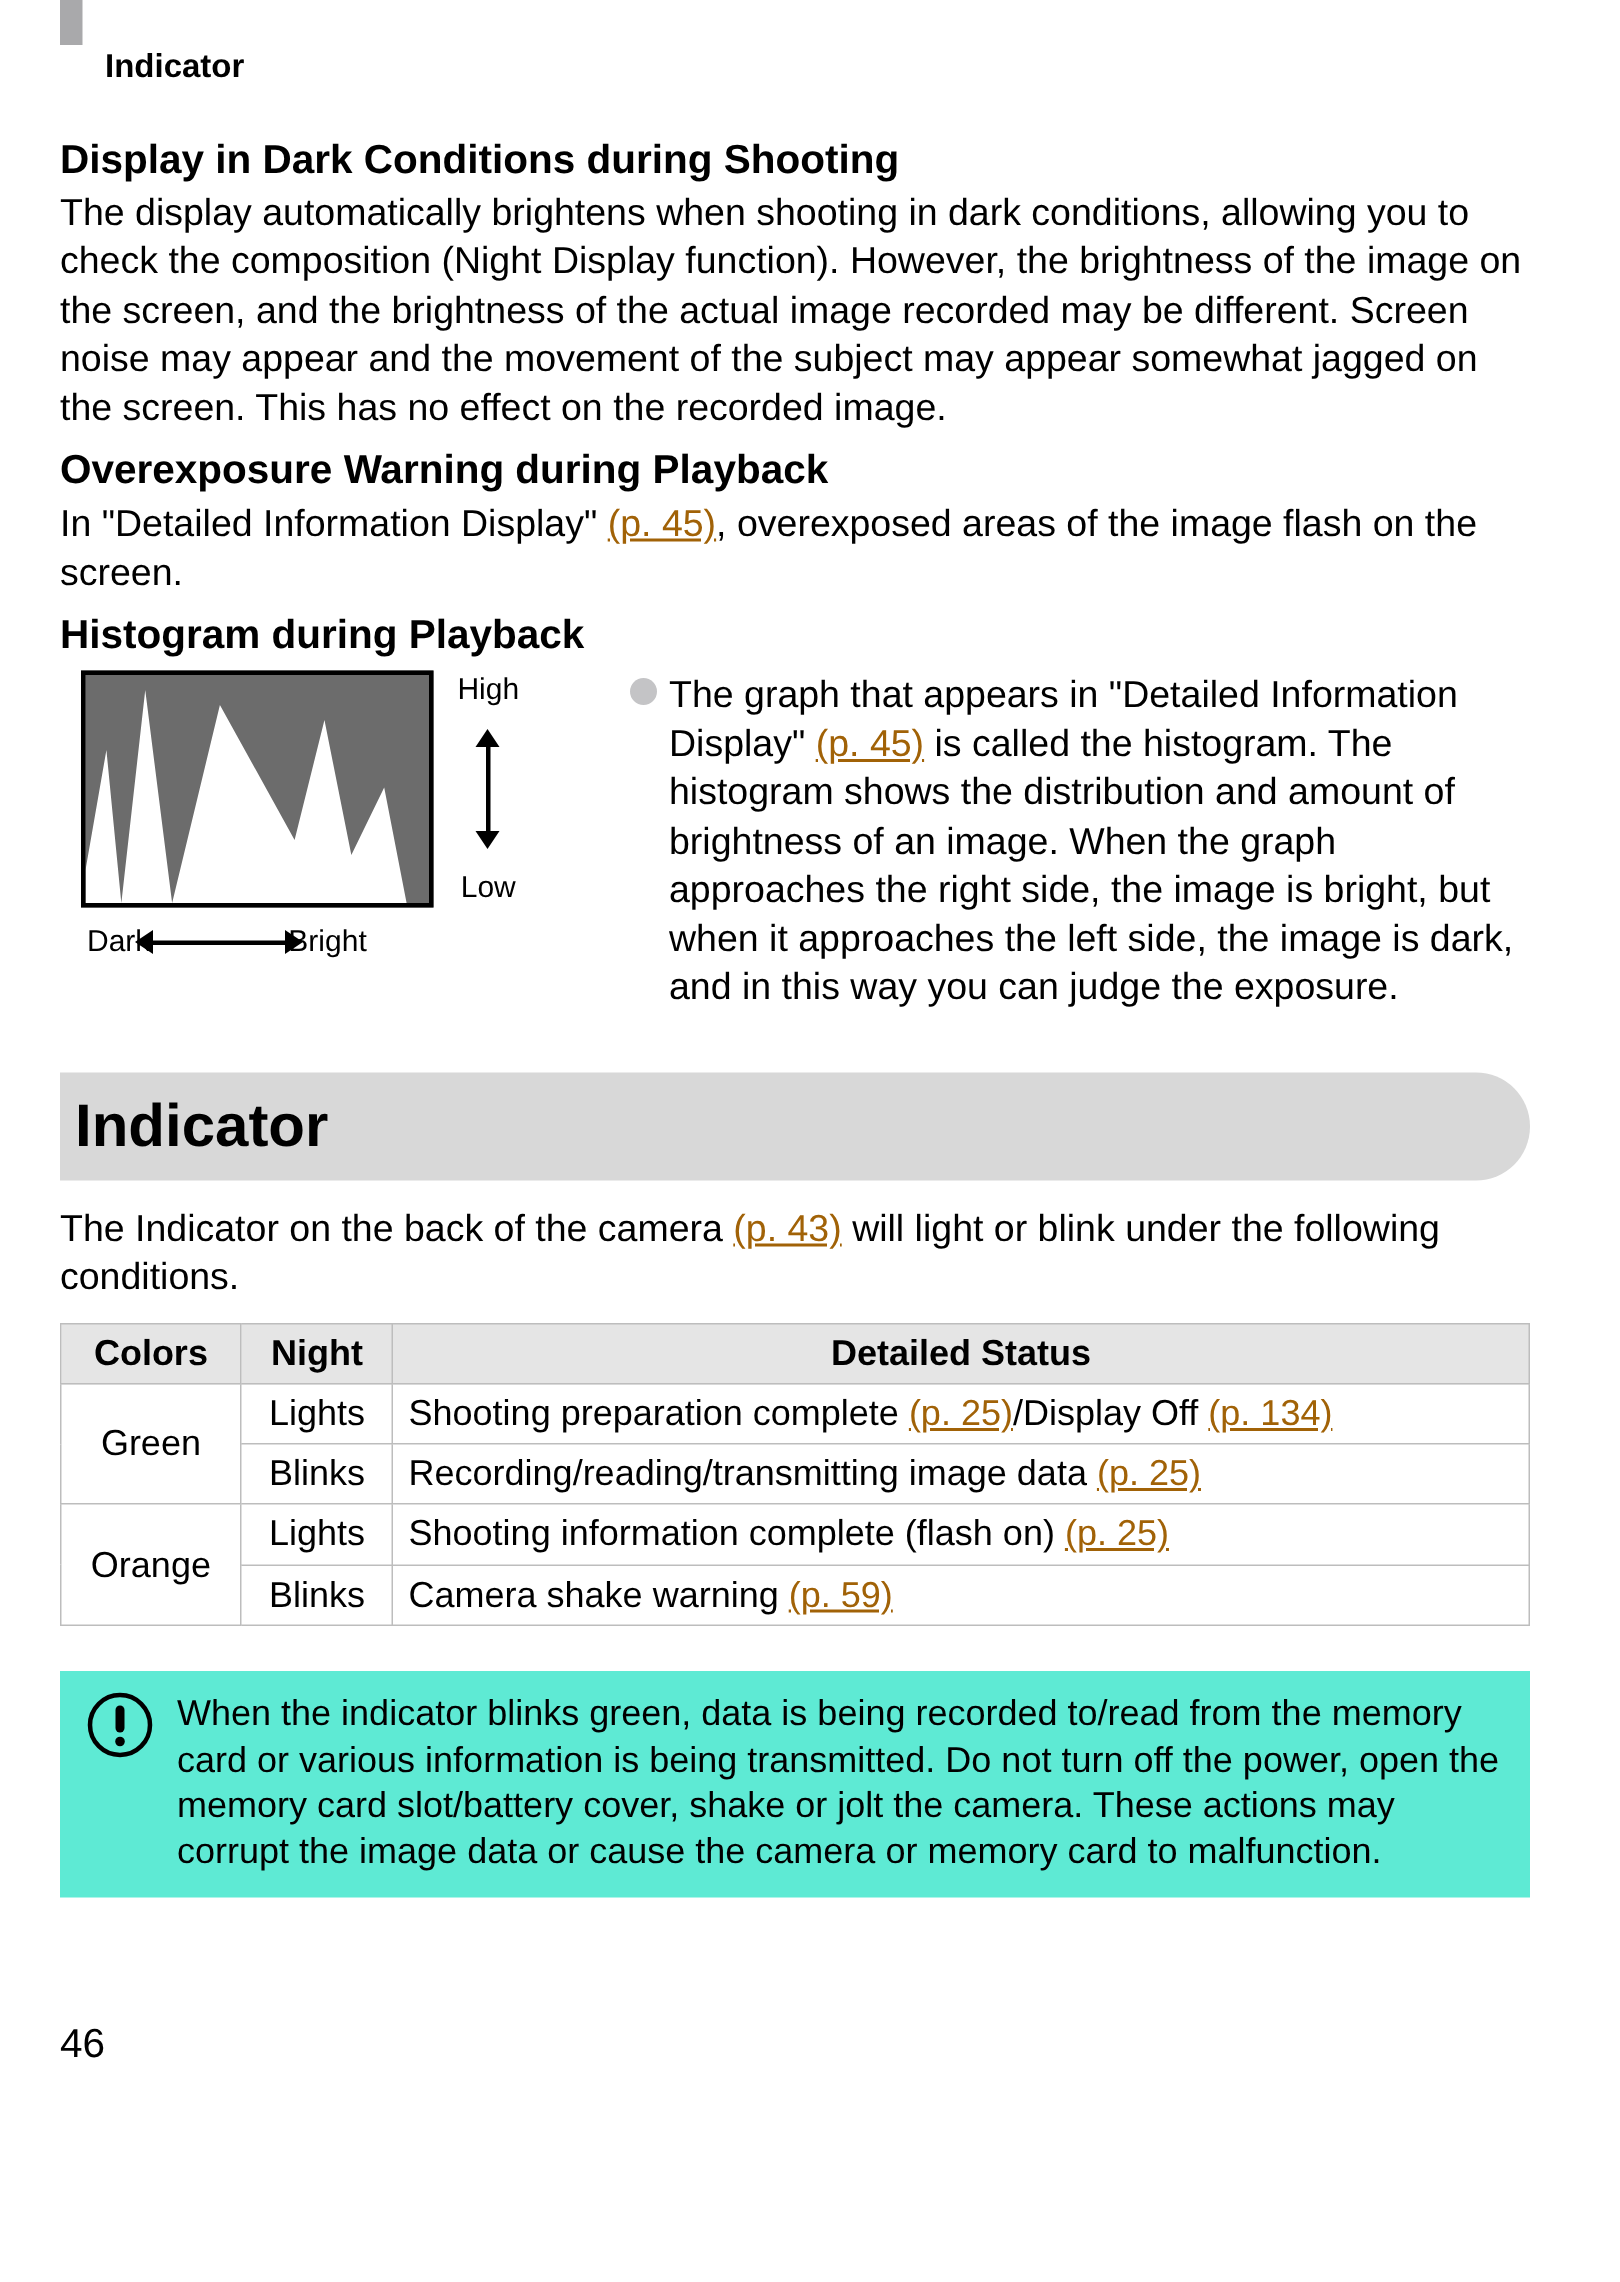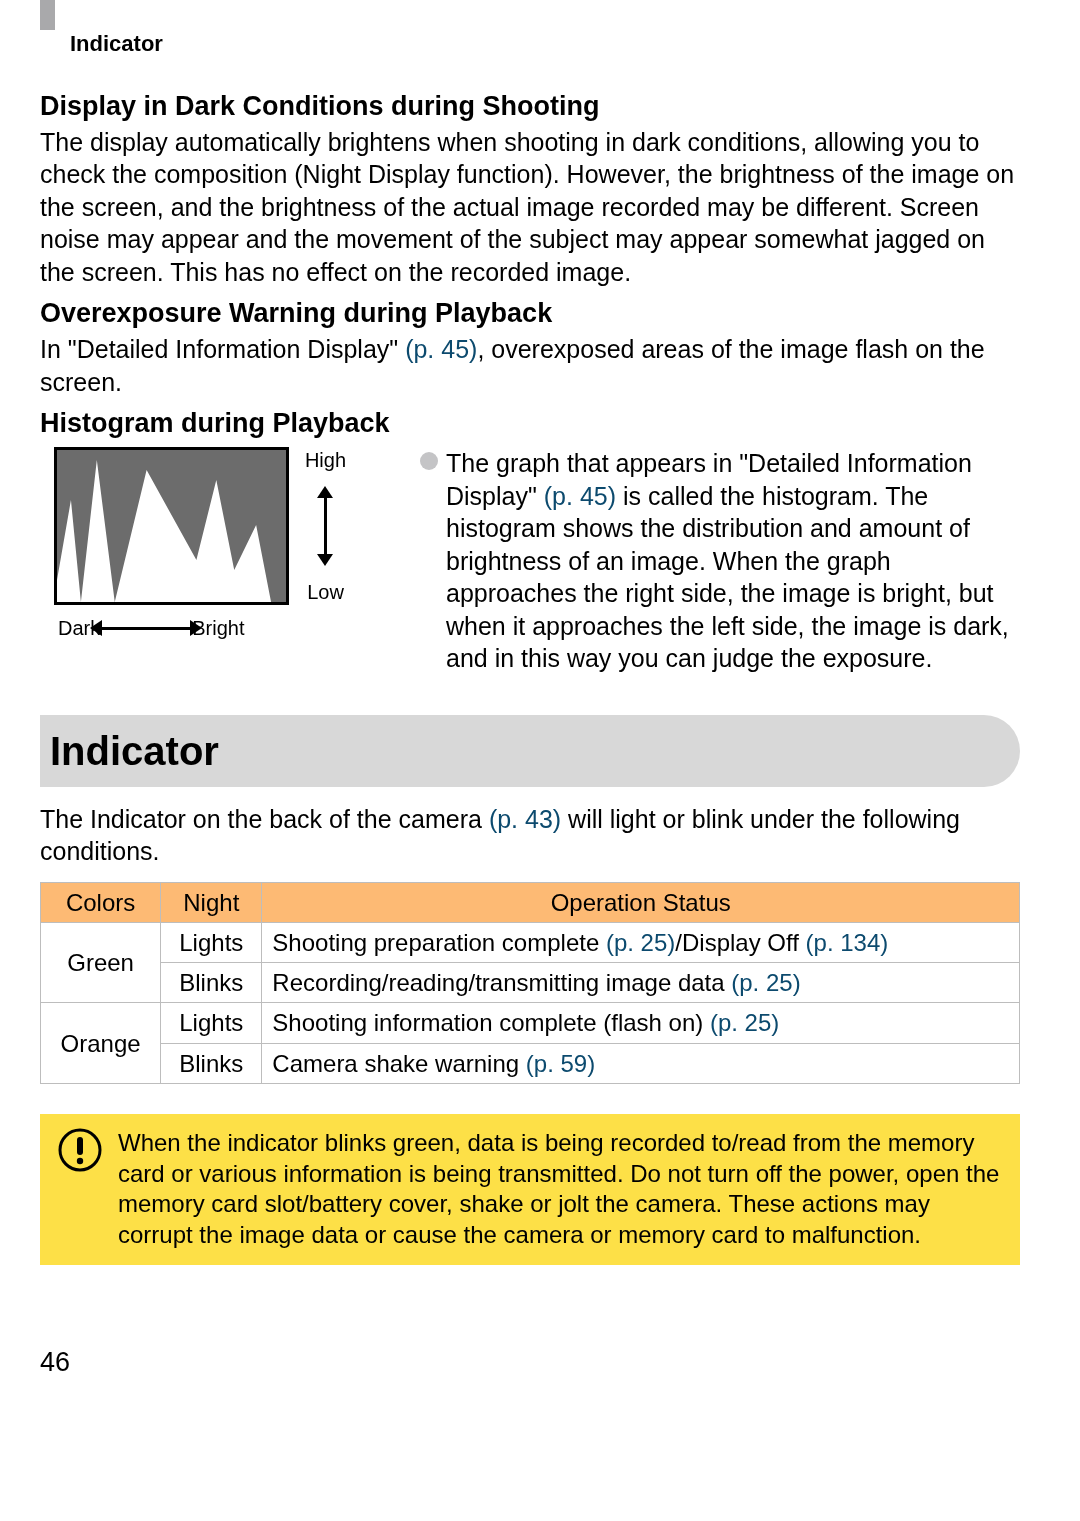--- a/index.html
+++ b/index.html
@@ -29,21 +29,21 @@
   .subhead {
     font-weight: bold;
     font-size: 27px;
     margin-bottom: 2px;
     margin-top: 8px;
   }
   .para {
     font-size: 25px;
     margin-bottom: 4px;
   }
-  .link { color: #0c4a6e; }
+  .link { color: #a16207; text-decoration: underline; }
   .histogram-block {
     display: flex;
     gap: 60px;
     margin-top: 6px;
   }
   .histogram-left {
     flex: 0 0 320px;
   }
   .histogram-right {
     flex: 1;
@@ -137,28 +137,28 @@
     border-collapse: collapse;
     width: 980px;
     margin-top: 14px;
     font-size: 24px;
   }
   table.ind th, table.ind td {
     border: 1px solid #bdbdbd;
     padding: 4px 10px;
   }
   table.ind th {
-    font-weight: normal;
-    background: #fdba74;
+    font-weight: bold;
+    background: #e5e5e5;
     text-align: center;
   }
   table.ind td.center { text-align: center; }
   .warn-box {
     margin-top: 30px;
-    background: #fde047;
+    background: #5eead4;
     padding: 14px 18px 14px 18px;
     display: flex;
     gap: 16px;
     width: 980px;
     font-size: 24px;
     line-height: 1.28;
   }
   .warn-icon {
     flex: 0 0 44px;
     height: 44px;
@@ -219,21 +219,21 @@
 
 <div class="para">
   <span>The Indicator on the back of the camera </span><span class="link">(p. 43)</span><span> will light or blink under the following conditions.</span>
 </div>
 
 <table class="ind">
   <tbody>
       <tr>
     <th>Colors</th>
     <th>Night</th>
-    <th>Operation Status</th>
+    <th>Detailed Status</th>
   </tr>
   <tr>
     <td class="center" rowspan="2">Green</td>
     <td class="center">Lights</td>
     <td>
       <span>Shooting preparation complete </span><span class="link">(p. 25)</span><span>/Display Off </span><span class="link">(p. 134)</span>
     </td>
   </tr>
   <tr>
     <td class="center">Blinks</td>

